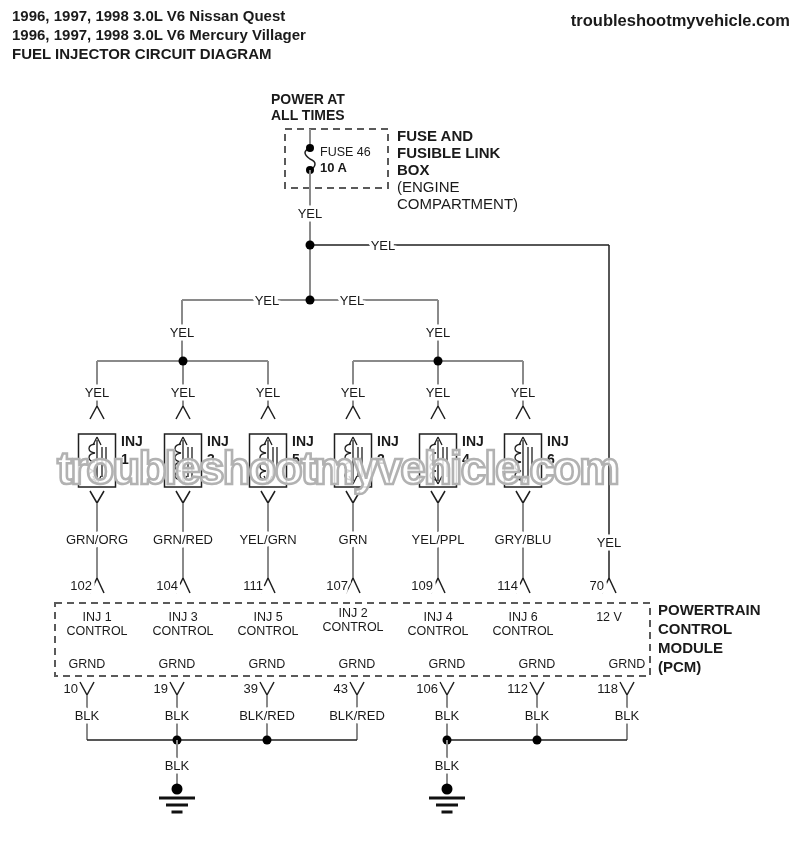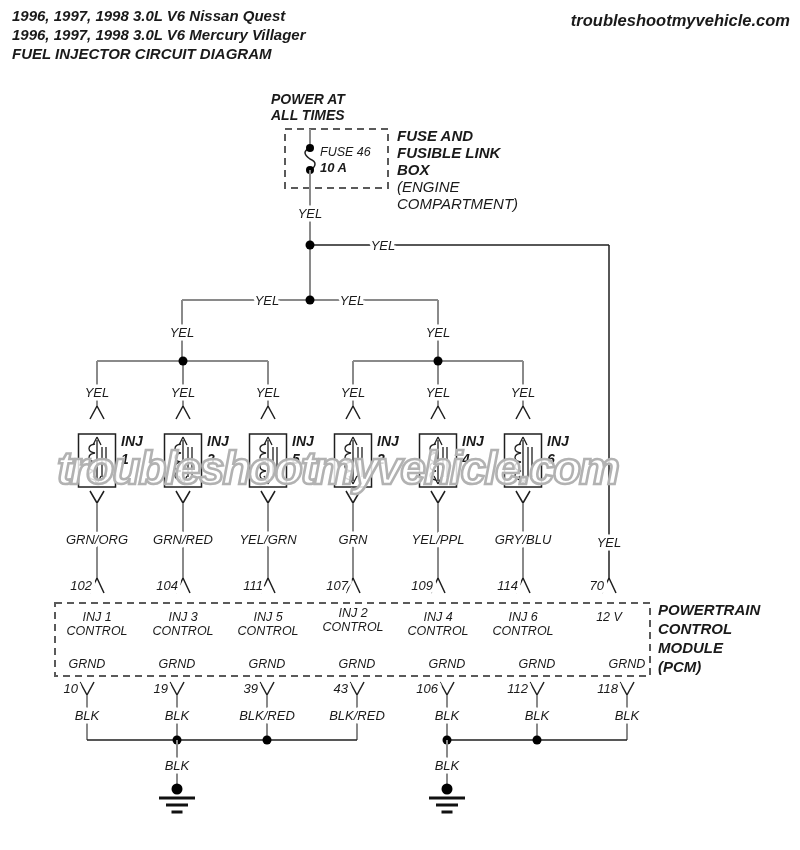--- a/index.html
+++ b/index.html
@@ -1,17 +1,17 @@
 <!DOCTYPE html>
 <html><head>
 <meta charset="utf-8">
 <style>
   html,body{margin:0;padding:0;background:#fff;}
   #page{position:relative;width:800px;height:850px;background:#ffffff;overflow:hidden;
-        font-family:"Liberation Sans",sans-serif;font-style:italic;}
+        font-family:"Liberation Sans",sans-serif;}
   svg{position:absolute;left:0;top:0;}
   svg text{font-family:"Liberation Sans",sans-serif;fill:#1a1a1a;}
   .t15b{font-size:15px;font-weight:bold;}
   .t16b{font-size:16.5px;font-weight:bold;}
   .t15{font-size:15px;}
   .t14b{font-size:14px;font-weight:bold;}
   .t13{font-size:13px;}
   .t13b{font-size:13px;font-weight:bold;}
   .t12{font-size:12.5px;}
   .mid{text-anchor:middle;}

